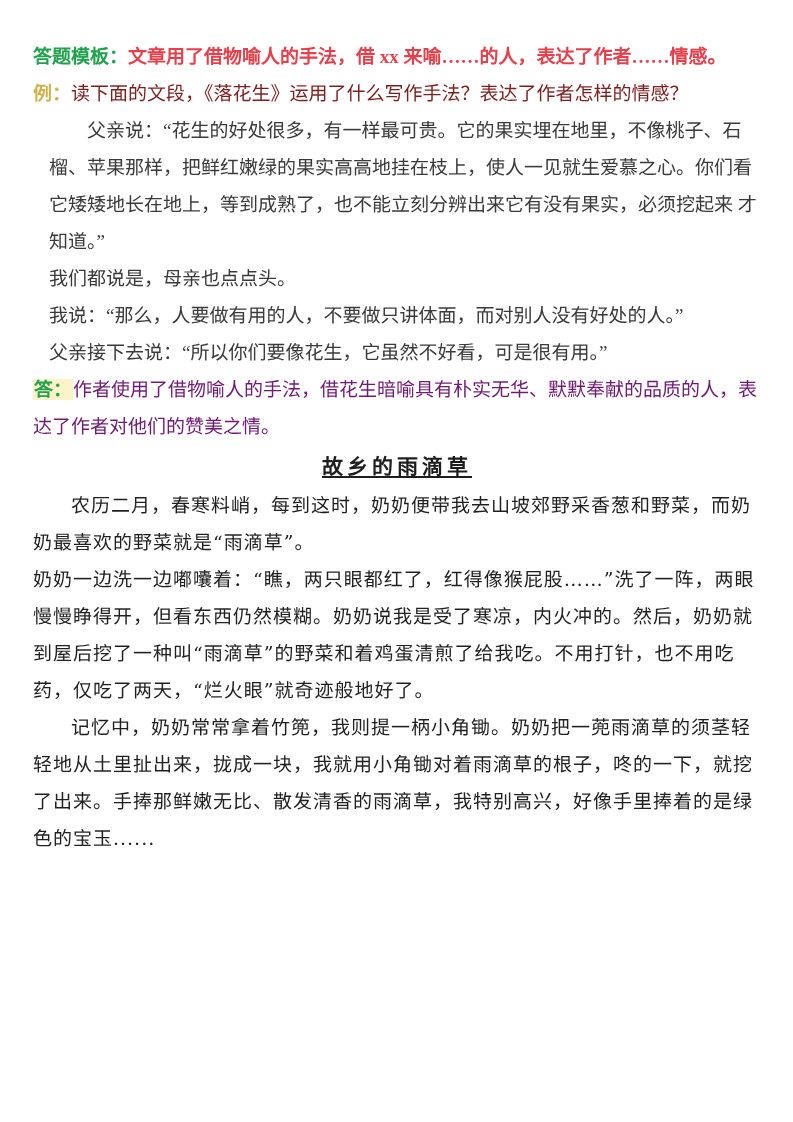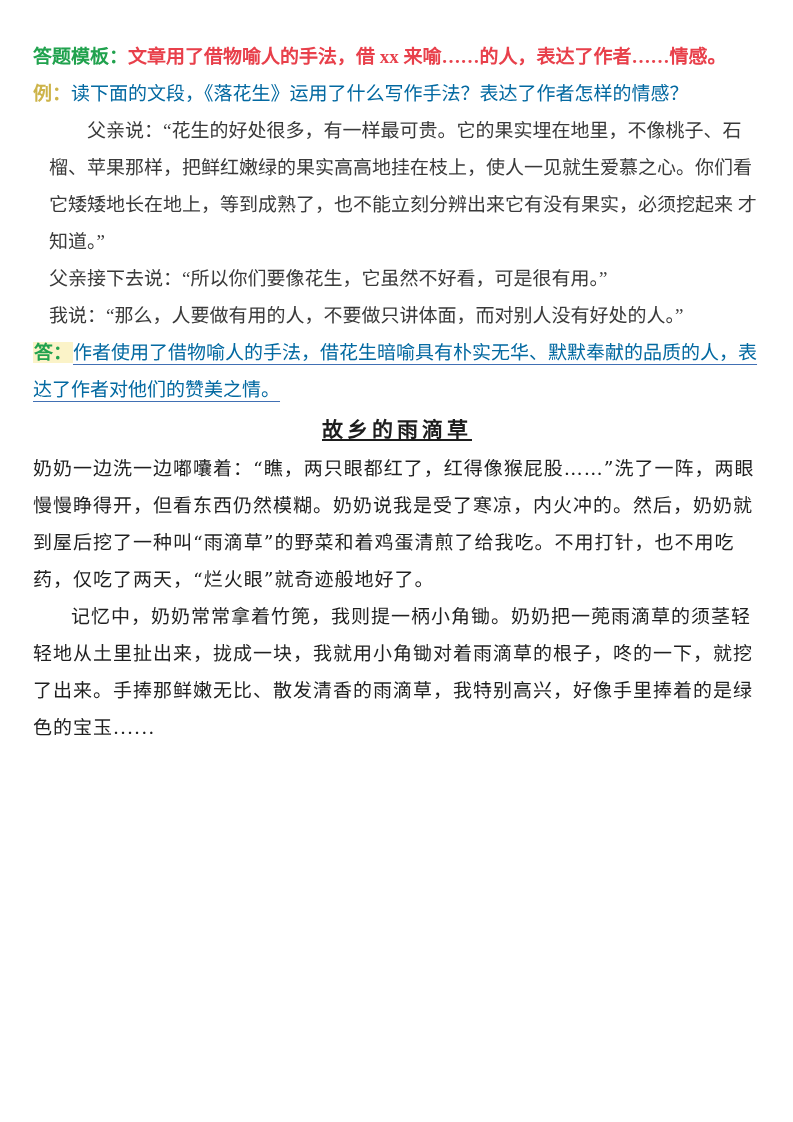--- a/index.html
+++ b/index.html
@@ -18,32 +18,31 @@
   }
   .line-block { font-size: 19px; line-height: 37px; }
 
   
   .template-line { font-weight: bold; }
   .label-green { color: #21a24e; font-weight: bold; }
   .text-red { color: #e8404b; font-weight: bold; }
 
   
   .label-yellow { color: #cdb44a; font-weight: bold; }
-  .example-q { color: #0369a1; }
+  .example-q { color: #7f1d1d; }
 
   
   .passage p { font-size: 19px; line-height: 37px; color: #3a3a3a; margin-left: 16px; }
   .indent { text-indent: 2em; }
 
   
   .answer-line { font-size: 19px; line-height: 37px; }
   .answer-label { color: #21a24e; font-weight: bold; background: #fbf3c8; padding: 0 1px; }
   .answer-text {
-    color: #0369a1;
-    text-decoration: underline;
+    color: #701a75;
     text-underline-offset: 5px;
     text-decoration-color: #4170b4;
   }
 
   
   .essay { margin-top: 2px; }
   .essay-title {
     text-align: center;
     font-size: 21px; line-height: 40px;
     font-weight: bold; color: #1d1d1d;
@@ -66,27 +65,29 @@
   <div class="line-block template-line">
     <span class="label-green">答题模板：</span><span class="text-red">文章用了借物喻人的手法，借 xx 来喻……的人，表达了作者……情感。</span>
   </div>
 
   <div class="line-block example-line">
     <span class="label-yellow">例：</span><span class="example-q">读下面的文段，《落花生》运用了什么写作手法？表达了作者怎样的情感？</span>
   </div>
 
   <div class="passage">
     <p class="indent">父亲说：“花生的好处很多，有一样最可贵。它的果实埋在地里，不像桃子、石榴、苹果那样，把鲜红嫩绿的果实高高地挂在枝上，使人一见就生爱慕之心。你们看它矮矮地长在地上，等到成熟了，也不能立刻分辨出来它有没有果实，必须挖起来 才知道。”</p>
+    <p>我们都说是，母亲也点点头。</p>
+    <p>我说：“那么，人要做有用的人，不要做只讲体面，而对别人没有好处的人。”</p>
     <p>父亲接下去说：“所以你们要像花生，它虽然不好看，可是很有用。”</p>
-    <p>我说：“那么，人要做有用的人，不要做只讲体面，而对别人没有好处的人。”</p>
   </div>
 
   <div class="answer-line">
     <span class="answer-label">答：</span><span class="answer-text">作者使用了借物喻人的手法，借花生暗喻具有朴实无华、默默奉献的品质的人，表达了作者对他们的赞美之情。</span>
   </div>
 
   <div class="essay">
     <div class="essay-title">故乡的雨滴草</div>
+    <p class="indent">农历二月，春寒料峭，每到这时，奶奶便带我去山坡郊野采香葱和野菜，而奶奶最喜欢的野菜就是“雨滴草”。</p>
     <p>奶奶一边洗一边嘟囔着：“瞧，两只眼都红了，红得像猴屁股……”洗了一阵，两眼慢慢睁得开，但看东西仍然模糊。奶奶说我是受了寒凉，内火冲的。然后，奶奶就到屋后挖了一种叫“雨滴草”的野菜和着鸡蛋清煎了给我吃。不用打针，也不用吃药，仅吃了两天，“烂火眼”就奇迹般地好了。</p>
     <p class="indent">记忆中，奶奶常常拿着竹篼，我则提一柄小角锄。奶奶把一蔸雨滴草的须茎轻轻地从土里扯出来，拢成一块，我就用小角锄对着雨滴草的根子，咚的一下，就挖了出来。手捧那鲜嫩无比、散发清香的雨滴草，我特别高兴，好像手里捧着的是绿色的宝玉......</p>
   </div>
 
 </div>
 
 </body></html>

